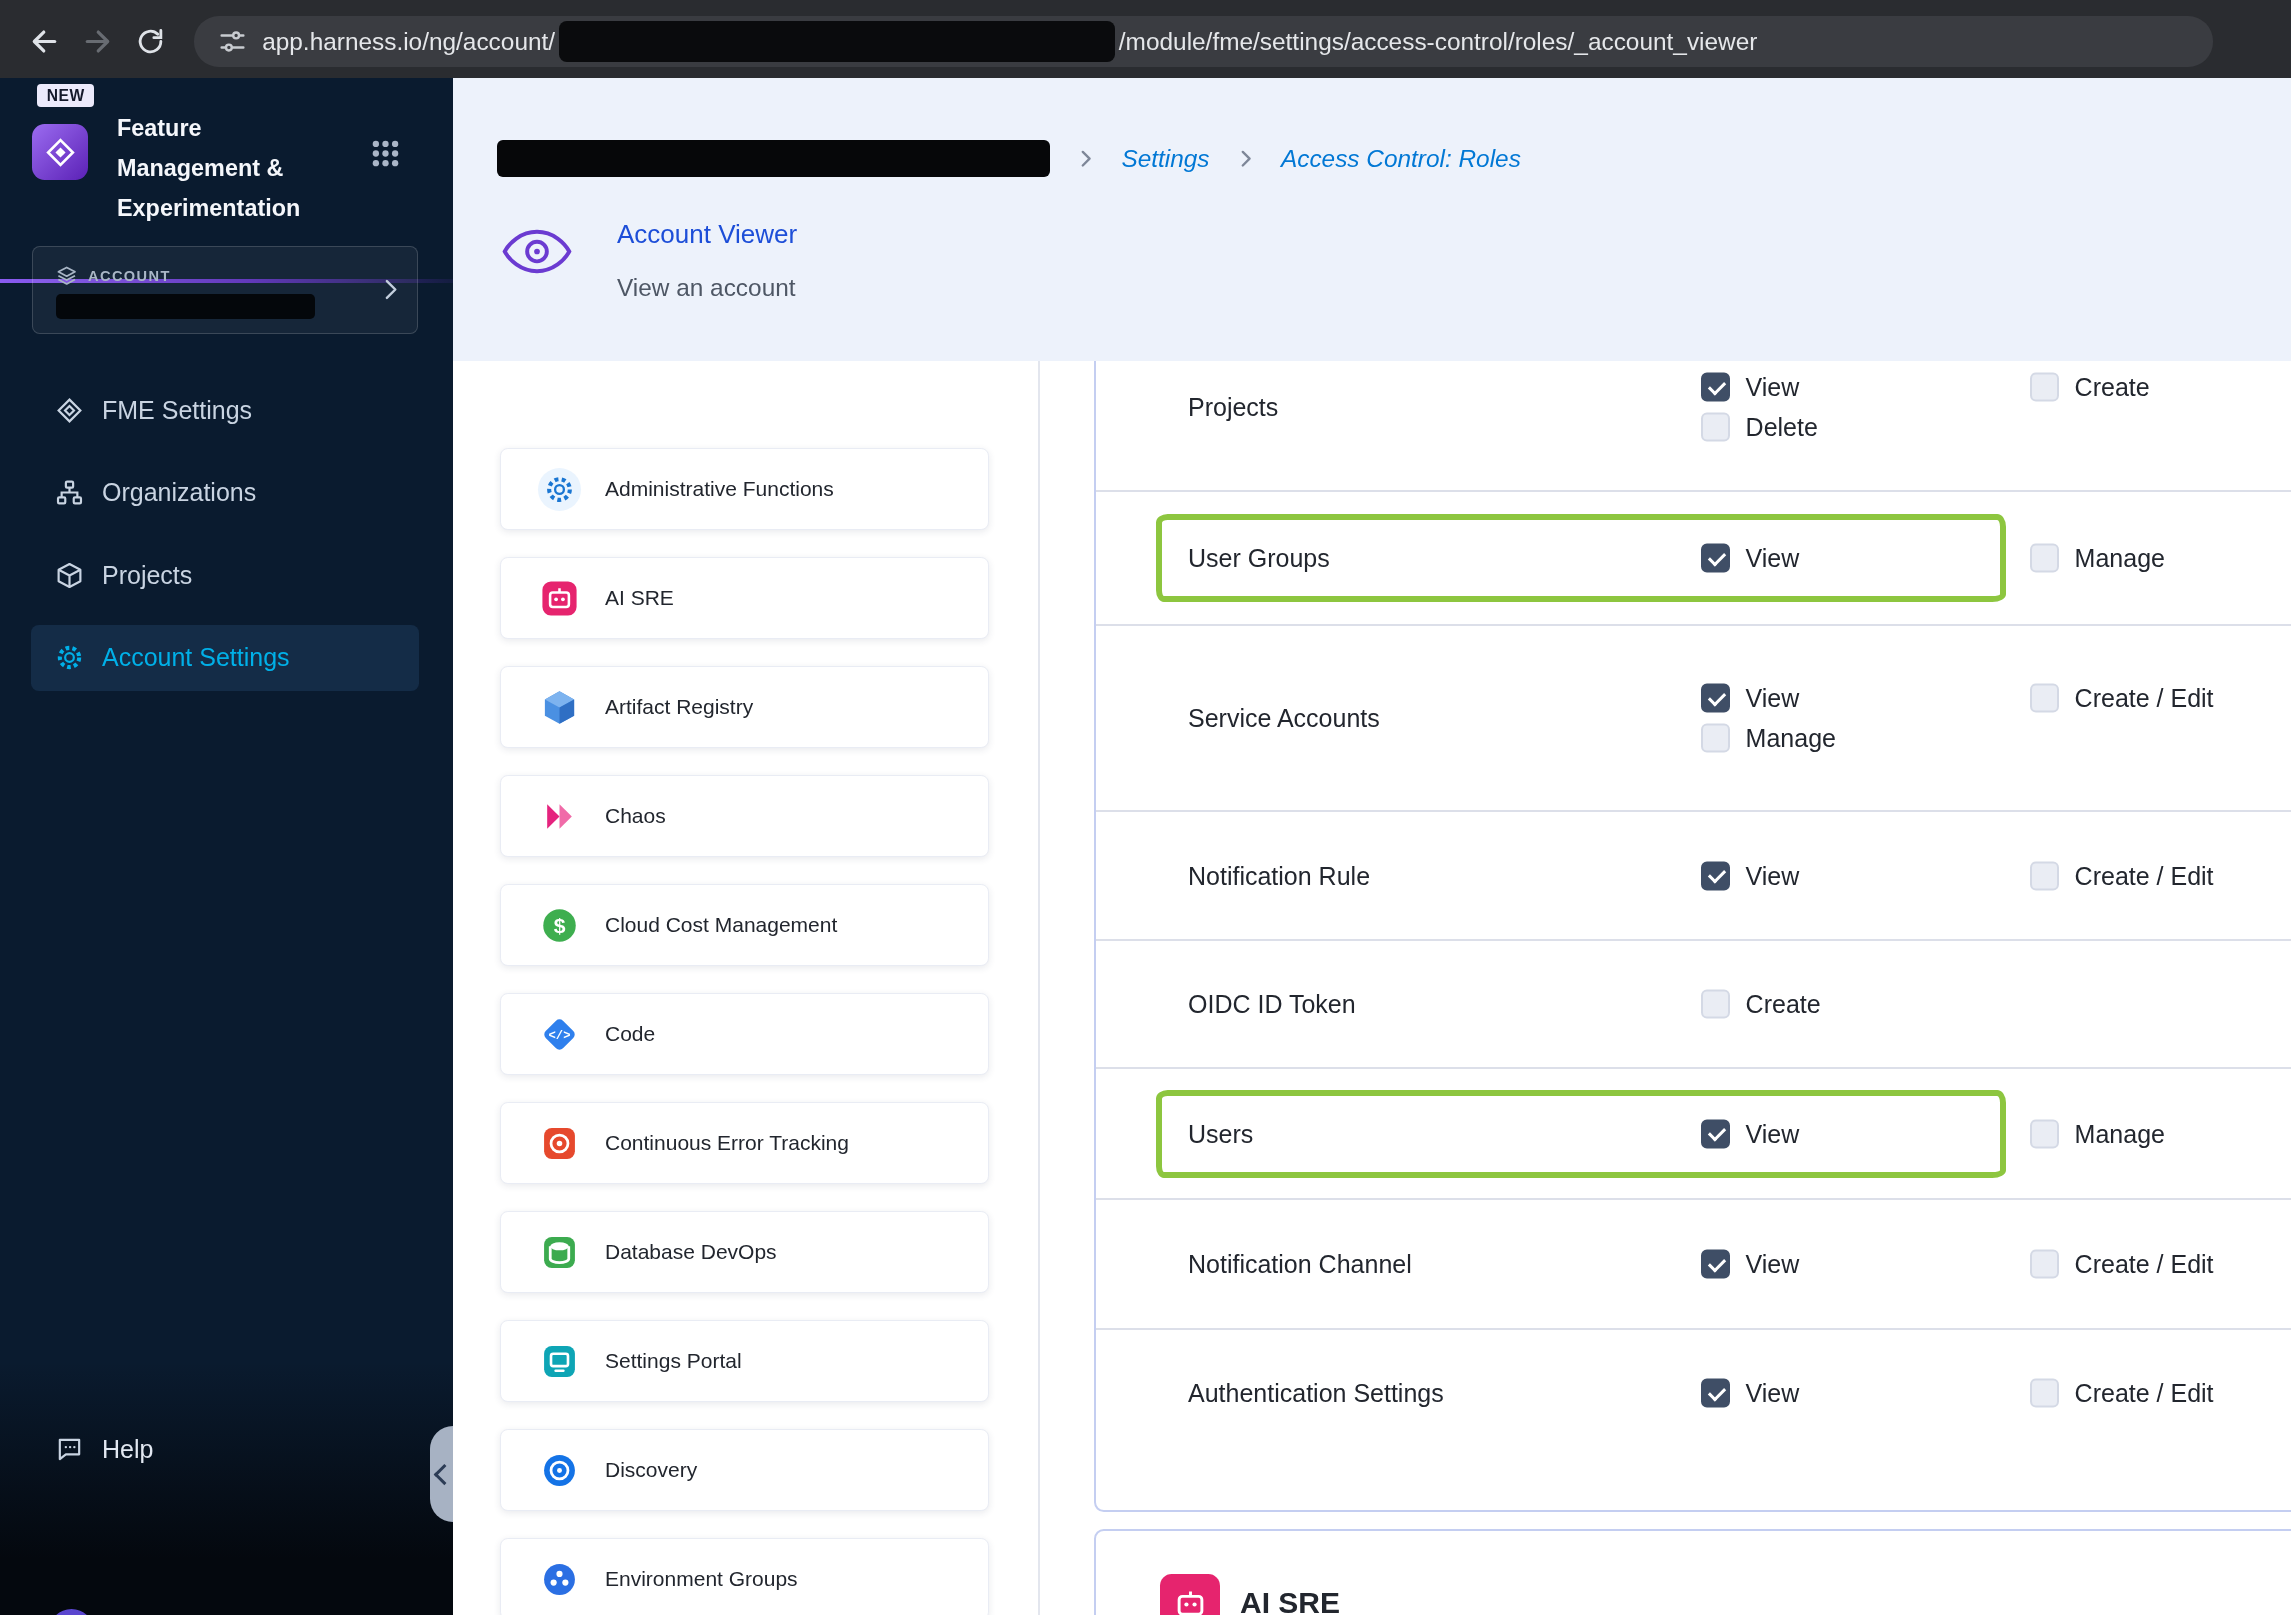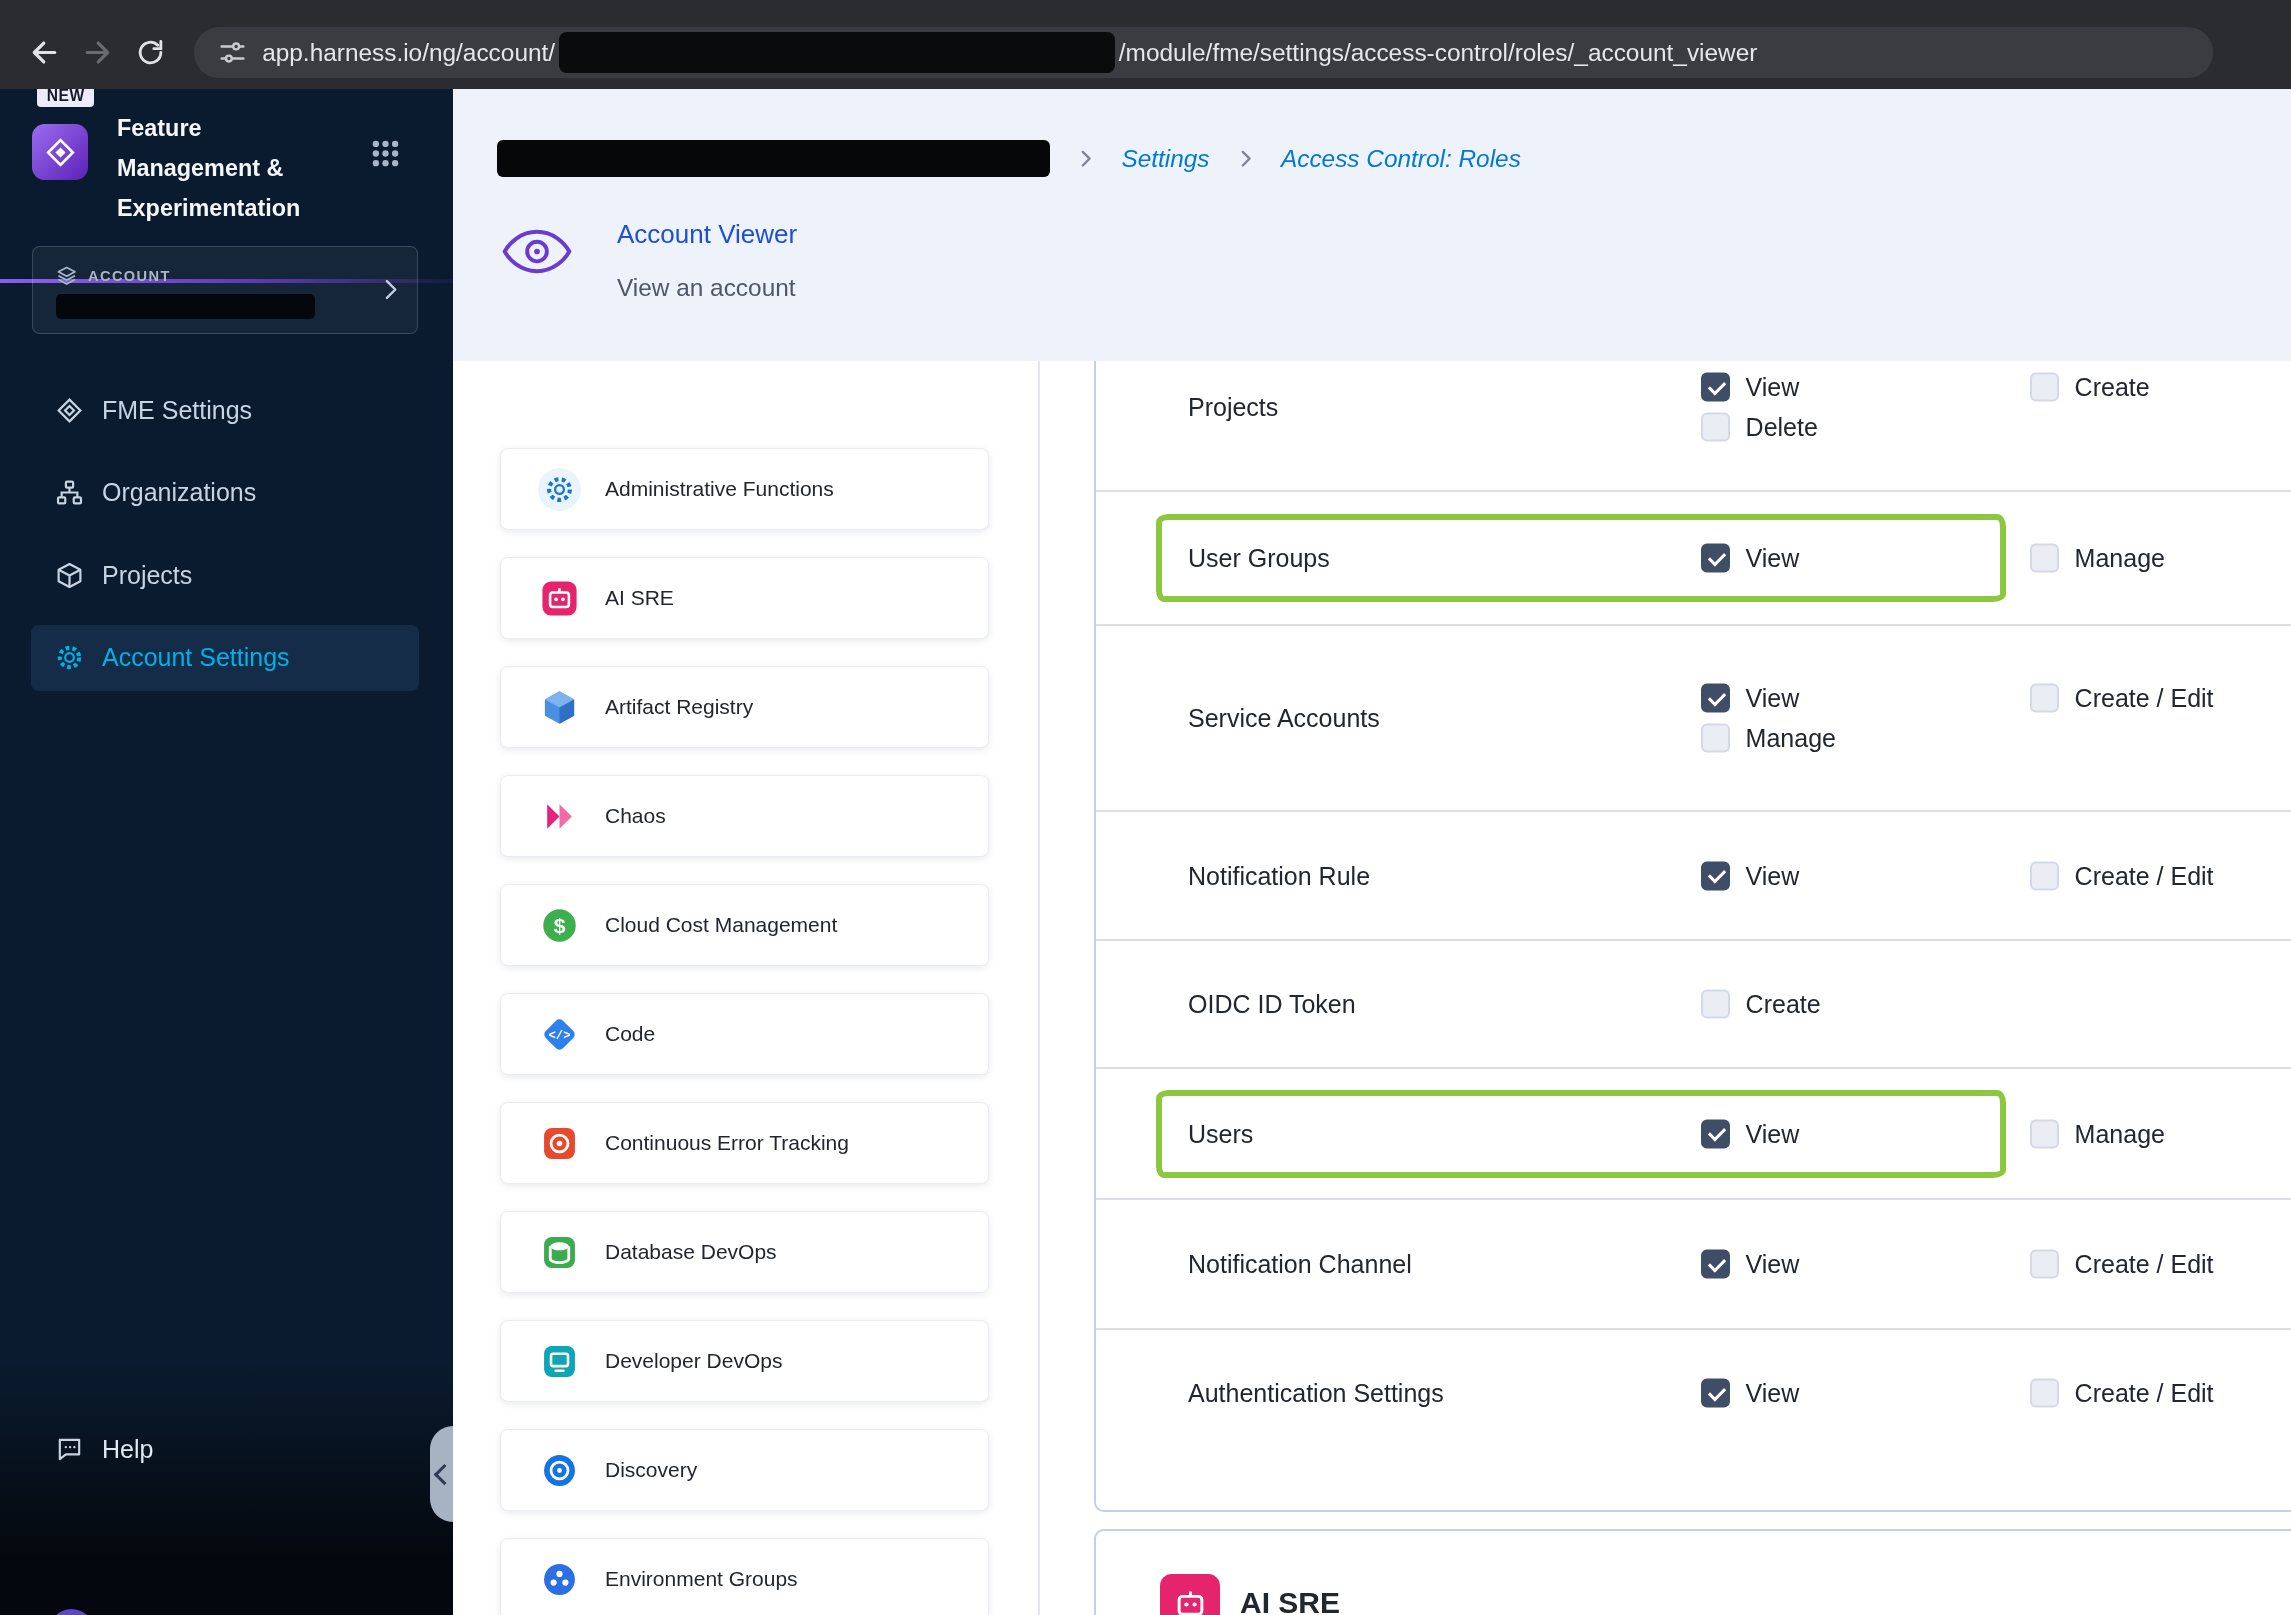--- a/index.html
+++ b/index.html
@@ -1,20 +1,20 @@
 <!DOCTYPE html>
 <html><head>
 <meta charset="utf-8">
 <style>
   html,body{margin:0;padding:0;}
   body{width:2292px;height:1615px;position:relative;overflow:hidden;
        font-family:"Liberation Sans",sans-serif;background:#2a2c30;}
 
   
-  .browser-bar{position:absolute;left:0;top:16px;width:2292px;height:73px;background:#2a2c30;
+  .browser-bar{position:absolute;left:0;top:5px;width:2292px;height:73px;background:#2a2c30;
                display:flex;align-items:center;z-index:10;}
   .nav-btn{width:53px;height:53px;border-radius:50%;display:flex;align-items:center;justify-content:center;flex:none;}
   .nav-btn.first{margin-left:17.6px;}
   .url-bar{margin-left:17.6px;height:51px;width:2019px;background:#3a3c41;border-radius:25px;
            display:flex;align-items:center;padding:0 23.4px;box-sizing:border-box;}
   .site-info{margin-right:15.6px;display:flex;align-items:center;}
   .url-text{font-size:24.4px;color:#e5e7ea;white-space:nowrap;}
   .url-redaction{width:556px;height:41px;background:#0a0b0d;border-radius:7.8px;margin:0 3.9px;flex:none;}
 
   
@@ -353,21 +353,21 @@
         <span class="res-label">Database DevOps</span>
       </div>
       <div class="res-card">
         <span class="res-icon ">
           <svg viewBox="0 0 24 24" width="37" height="37">
             <rect x="2" y="2" width="20" height="20" rx="5" fill="#0ea5b5"></rect>
             <rect x="6.5" y="7" width="11" height="8" rx="1.4" fill="none" stroke="#fff" stroke-width="1.7"></rect>
             <path d="M9.5 18h5" stroke="#fff" stroke-width="1.7" stroke-linecap="round"></path>
           </svg>
         </span>
-        <span class="res-label">Developer DevOps</span>
+        <span class="res-label">Settings Portal</span>
       </div>
       <div class="res-card">
         <span class="res-icon ">
           <svg viewBox="0 0 24 24" width="37" height="37">
             <circle cx="12" cy="12" r="10" fill="#1473e6"></circle>
             <circle cx="12" cy="12" r="5.5" fill="none" stroke="#fff" stroke-width="1.8"></circle>
             <circle cx="12" cy="12" r="1.6" fill="#fff"></circle>
           </svg>
         </span>
         <span class="res-label">Discovery</span>

